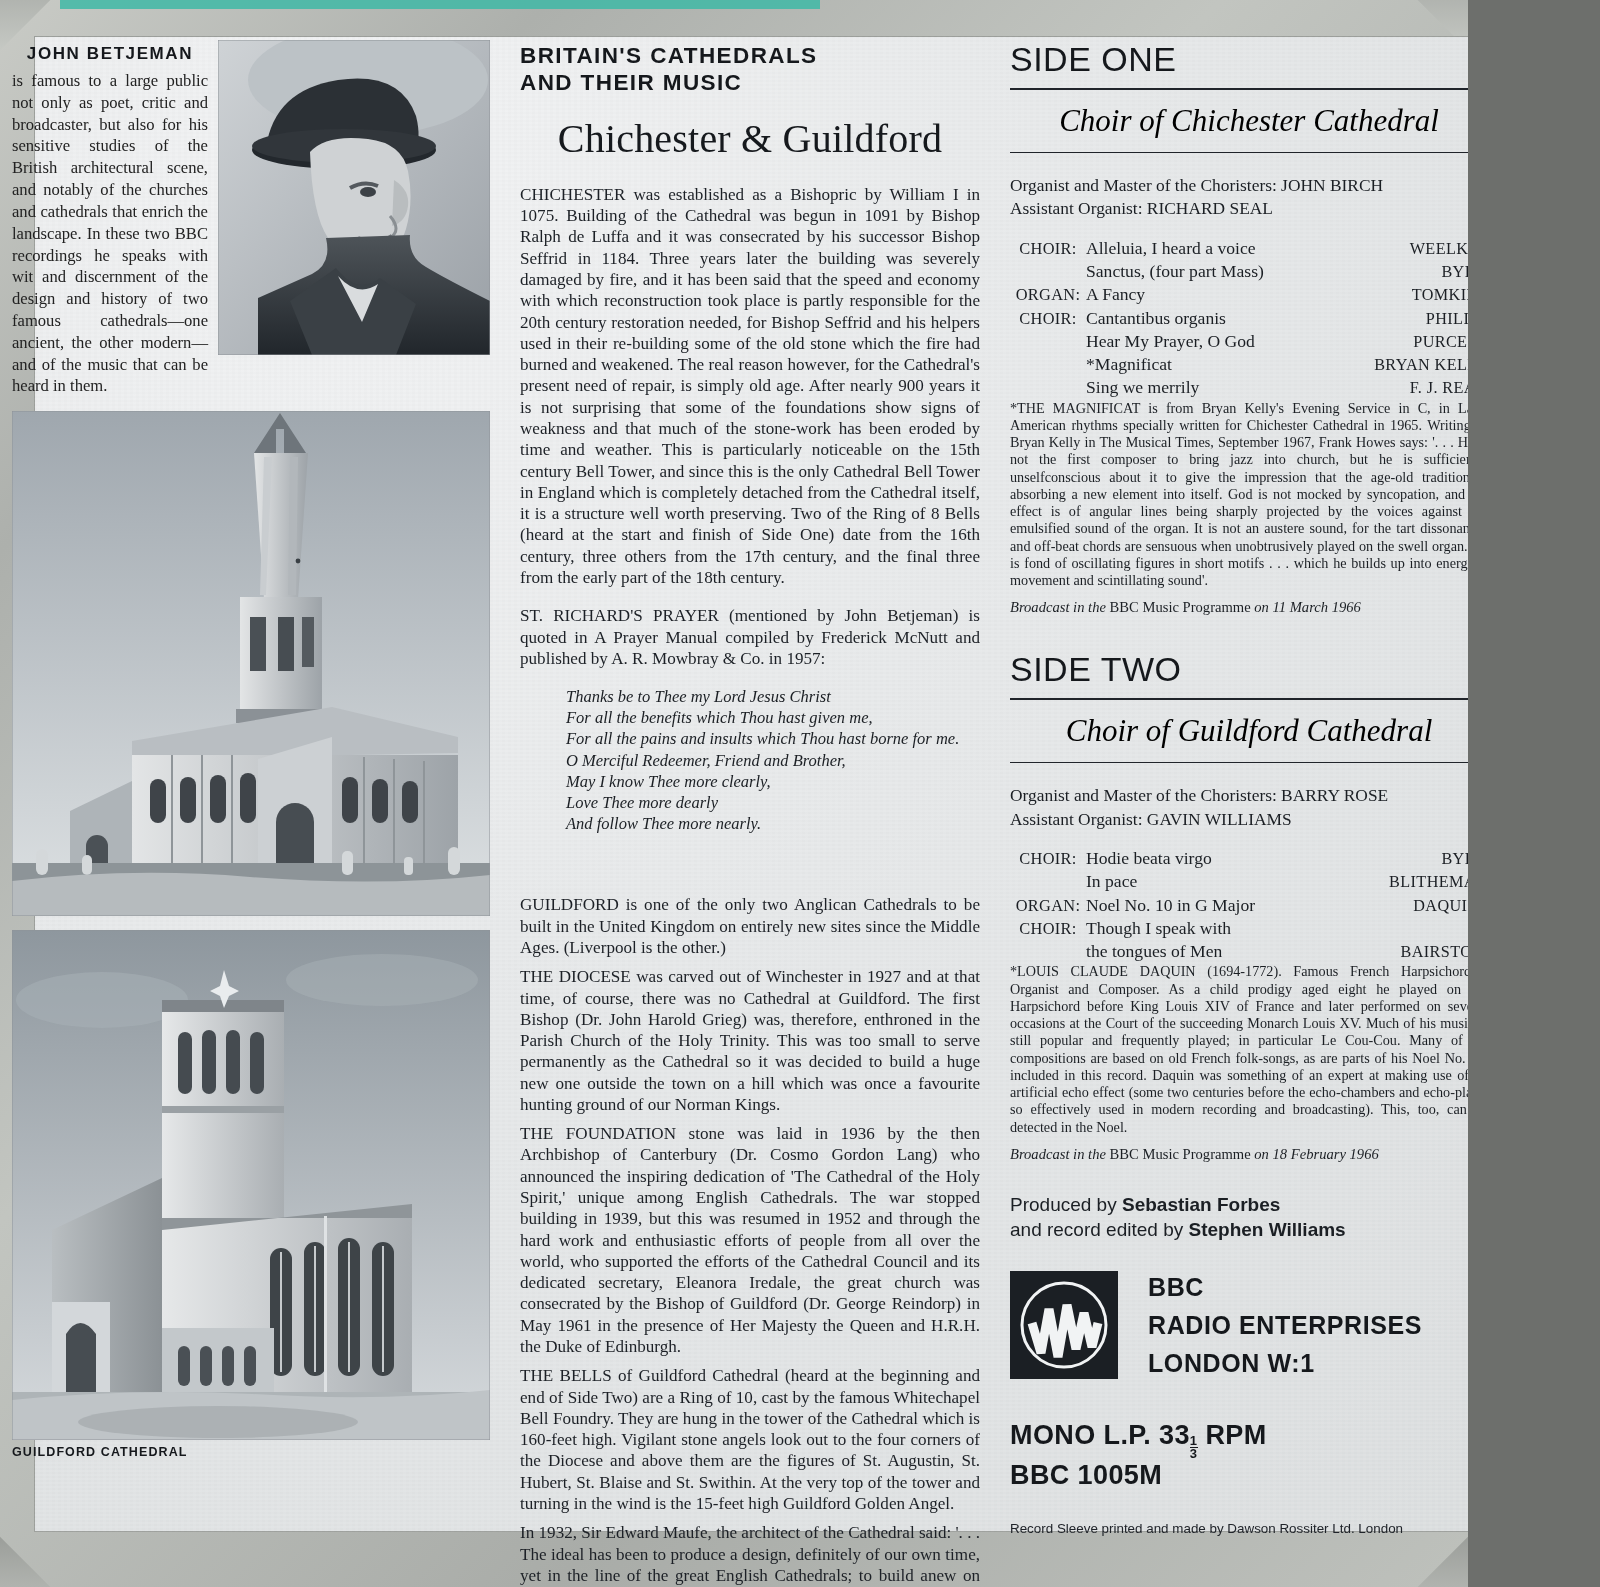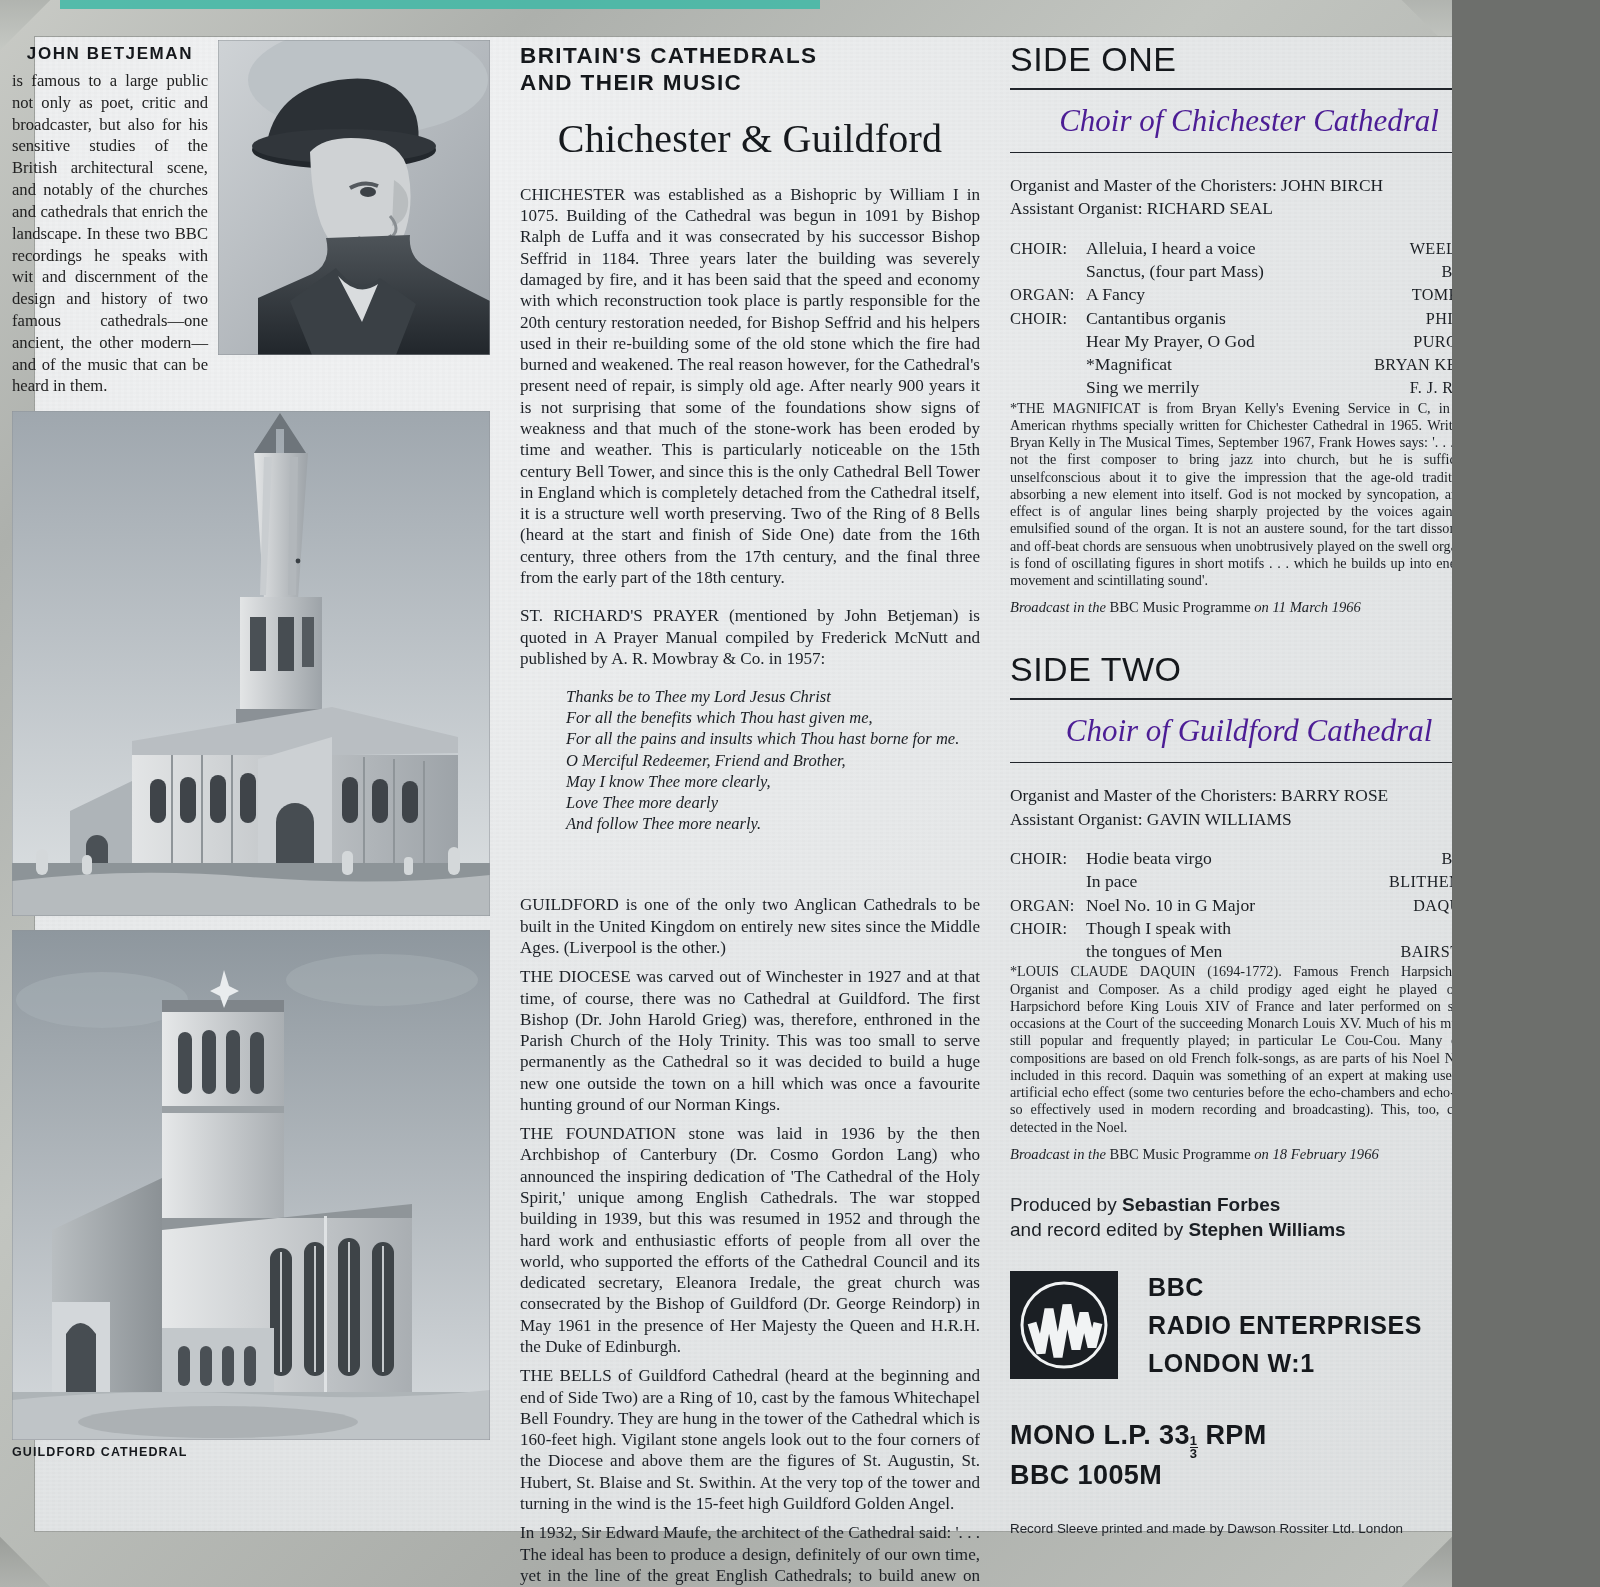--- a/index.html
+++ b/index.html
@@ -8,20 +8,21 @@
     background: #6d6f6c;
   }
   .sleeve {
     position: relative;
     width: 1452px;
     height: 1587px;
     overflow: hidden;
     background: #b9bcb8;
     font-family: "Liberation Serif", serif;
     color: #1b1f24;
+    padding-left: 16px;
   }
   
   .edge-outer {
     position: absolute;
     inset: 0;
     background:
       linear-gradient(135deg, #c9cbc6 0%, #adb0ac 18%, #c2c5c0 40%, #a9aca8 70%, #bec1bc 100%);
   }
   .edge-teal {
     position: absolute;
@@ -159,41 +160,41 @@
     color: #15181c;
     margin: 0;
   }
   .rule { border: 0; border-top: 2px solid #20242a; margin: 9px 0 0 0; }
   .rule-thin { border: 0; border-top: 1.6px solid #20242a; margin: 0; }
   .choir-name {
     font-style: italic;
     font-size: 31px;
     text-align: center;
     padding: 13px 0 13px 0;
-    color: #4c1d95;
+    color: #000000;
   }
   .organist {
     font-size: 17.4px;
     line-height: 1.34;
     margin: 21px 0 0 0;
   }
   .tracks { margin-top: 16px; }
   .track-row {
     display: flex;
     align-items: baseline;
     font-size: 17.6px;
     line-height: 1.315;
   }
   .t-role {
     width: 76px;
     flex: 0 0 76px;
     font-variant: small-caps;
     font-size: 16.4px;
     letter-spacing: .3px;
-    text-align: left;
+    text-align: center;
   }
   .t-role.has::after { content: ":"; }
   .t-title { flex: 1 1 auto; }
   .t-composer {
     flex: 0 0 auto;
     font-variant: small-caps;
     letter-spacing: .4px;
     font-size: 16.2px;
     text-align: right;
   }

